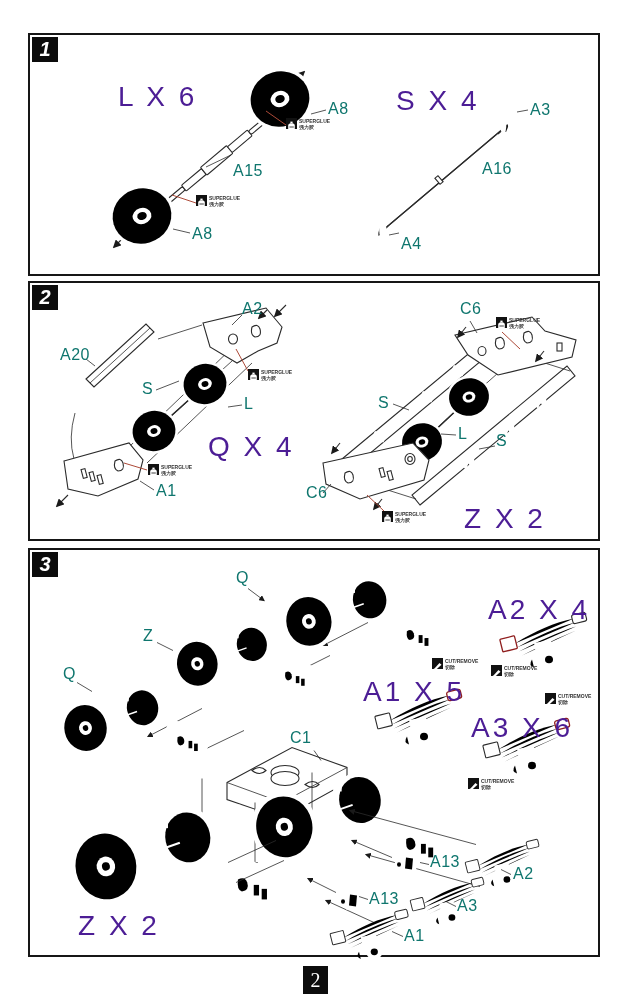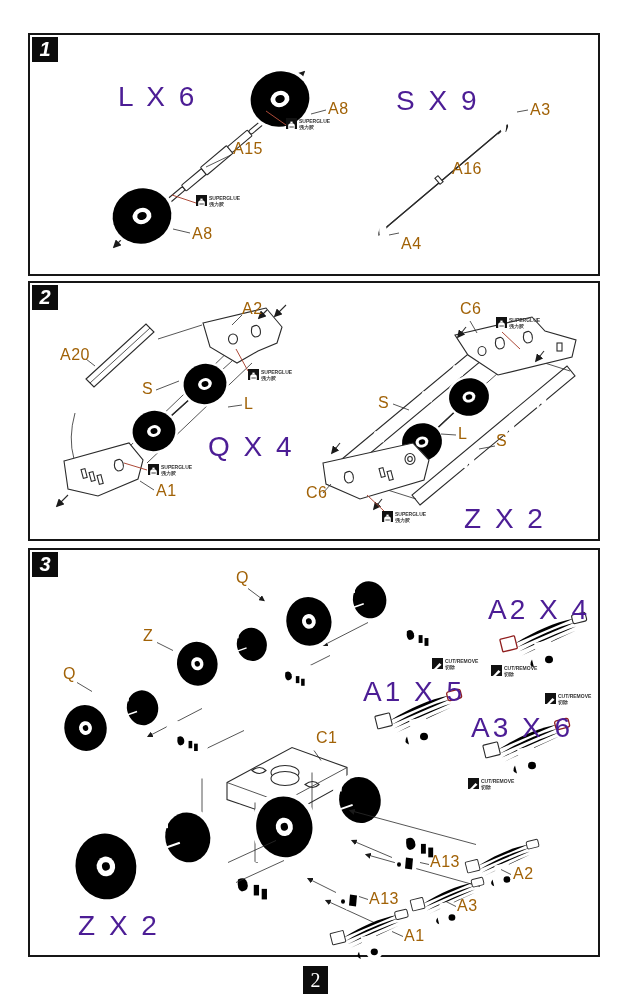--- a/index.html
+++ b/index.html
@@ -8,21 +8,21 @@
   .sheet{position:absolute;inset:0;}
   .panel{position:absolute;left:28px;width:568px;border:2.5px solid #161616;background:#fff;}
   #panel1{top:33px;height:239px;}
   #panel2{top:281px;height:256px;}
   #panel3{top:548px;height:405px;}
   .badge{position:absolute;left:2px;top:2px;width:26px;height:25px;background:#0c0c0c;
          color:#fff;font-style:italic;font-weight:bold;font-size:20px;
          display:flex;align-items:center;justify-content:center;z-index:5;}
   .art{position:absolute;inset:0;width:100%;height:100%;}
   svg{overflow:visible;}
-  .lbl{position:absolute;font-size:16px;color:#a16207;white-space:nowrap;z-index:4;
+  .lbl{position:absolute;font-size:16px;color:#0f766e;white-space:nowrap;z-index:4;
        letter-spacing:0.5px;line-height:1;}
   .qty{font-size:28px;letter-spacing:3px;color:#4c1d95;}
   .note{position:absolute;display:flex;gap:2px;align-items:flex-start;z-index:4;}
   .note-box{width:11px;height:11px;background:#111;flex:0 0 auto;display:block;}
   .note-text{display:flex;flex-direction:column;font-size:5px;line-height:6px;
              font-weight:bold;color:#333;white-space:nowrap;font-style:normal;}
   .note-text i{font-style:normal;}
   .pageno{position:absolute;left:303px;top:966px;width:25px;height:28px;background:#0c0c0c;
           color:#fff;font-family:"Liberation Serif",serif;font-size:20px;
           display:flex;align-items:center;justify-content:center;}
@@ -136,25 +136,25 @@
         <line x1="468" y1="99" x2="478" y2="90" marker-end="url(#ah)"></line>
         <line x1="358" y1="191" x2="348" y2="200" marker-end="url(#ah)"></line>
       </g>
       <use href="#bracket" transform="translate(468,72)"></use>
       <use href="#bracket" transform="translate(340,183)"></use>
       <line class="thin" x1="487" y1="77" x2="498" y2="75"></line>
       <line class="thin" x1="359" y1="200" x2="369" y2="198"></line>
     </svg>
     <div class="lbl qty" style="left:88px;top:48px">L X 6</div>
     <div class="lbl" style="left:298px;top:66px">A8</div>
-    <div class="lbl" style="left:203px;top:106px">A15</div>
+    <div class="lbl" style="left:203px;top:128px">A15</div>
     <div class="lbl" style="left:162px;top:191px">A8</div>
-    <div class="lbl qty" style="left:366px;top:52px">S X 9</div>
+    <div class="lbl qty" style="left:366px;top:52px">S X 4</div>
     <div class="lbl" style="left:500px;top:67px">A3</div>
-    <div class="lbl" style="left:422px;top:126px">A16</div>
+    <div class="lbl" style="left:452px;top:126px">A16</div>
     <div class="lbl" style="left:371px;top:201px">A4</div>
     <div class="note" style="left:256px;top:83px">
       <span class="note-box"><svg width="11" height="11" viewBox="0 0 11 11">
             <rect x="4.4" y="0.6" width="2.2" height="1.4" fill="#fff"></rect>
             <path d="M4,2.2 h3 l1.8,1.6 v5.6 h-6.6 v-5.6 z" fill="#fff"></path>
             <path d="M3.4,6 h4.4" stroke="#111" stroke-width="0.8"></path>
           </svg></span>
       <span class="note-text">
           <i>SUPERGLUE</i>
           <i>强力胶</i>
@@ -385,21 +385,21 @@
       <line class="thin" x1="329" y1="344" x2="338" y2="347"></line>
       <line class="thin" x1="416" y1="349" x2="426" y2="354"></line>
       <line class="thin" x1="362" y1="379" x2="373" y2="384"></line>
     </svg>
     <div class="lbl" style="left:206px;top:20px">Q</div>
     <div class="lbl" style="left:113px;top:78px">Z</div>
     <div class="lbl" style="left:33px;top:116px">Q</div>
     <div class="lbl qty" style="left:458px;top:46px">A2 X 4</div>
     <div class="lbl qty" style="left:333px;top:128px">A1 X 5</div>
     <div class="lbl qty" style="left:441px;top:164px">A3 X 6</div>
-    <div class="lbl" style="left:286px;top:180px">C1</div>
+    <div class="lbl" style="left:260px;top:180px">C1</div>
     <div class="lbl" style="left:400px;top:304px">A13</div>
     <div class="lbl" style="left:483px;top:316px">A2</div>
     <div class="lbl" style="left:339px;top:341px">A13</div>
     <div class="lbl" style="left:427px;top:348px">A3</div>
     <div class="lbl" style="left:374px;top:378px">A1</div>
     <div class="lbl qty" style="left:48px;top:362px">Z X 2</div>
     <div class="note" style="left:402px;top:108px">
       <span class="note-box"><svg width="11" height="11" viewBox="0 0 11 11">
             <path d="M1.5,8.5 L7.5,2 L9.5,3.8 L4,8.8 Z" fill="#fff"></path>
             <path d="M1,9.6 l2.6,-0.9 -1.6,-1.3 z" fill="#fff"></path>

